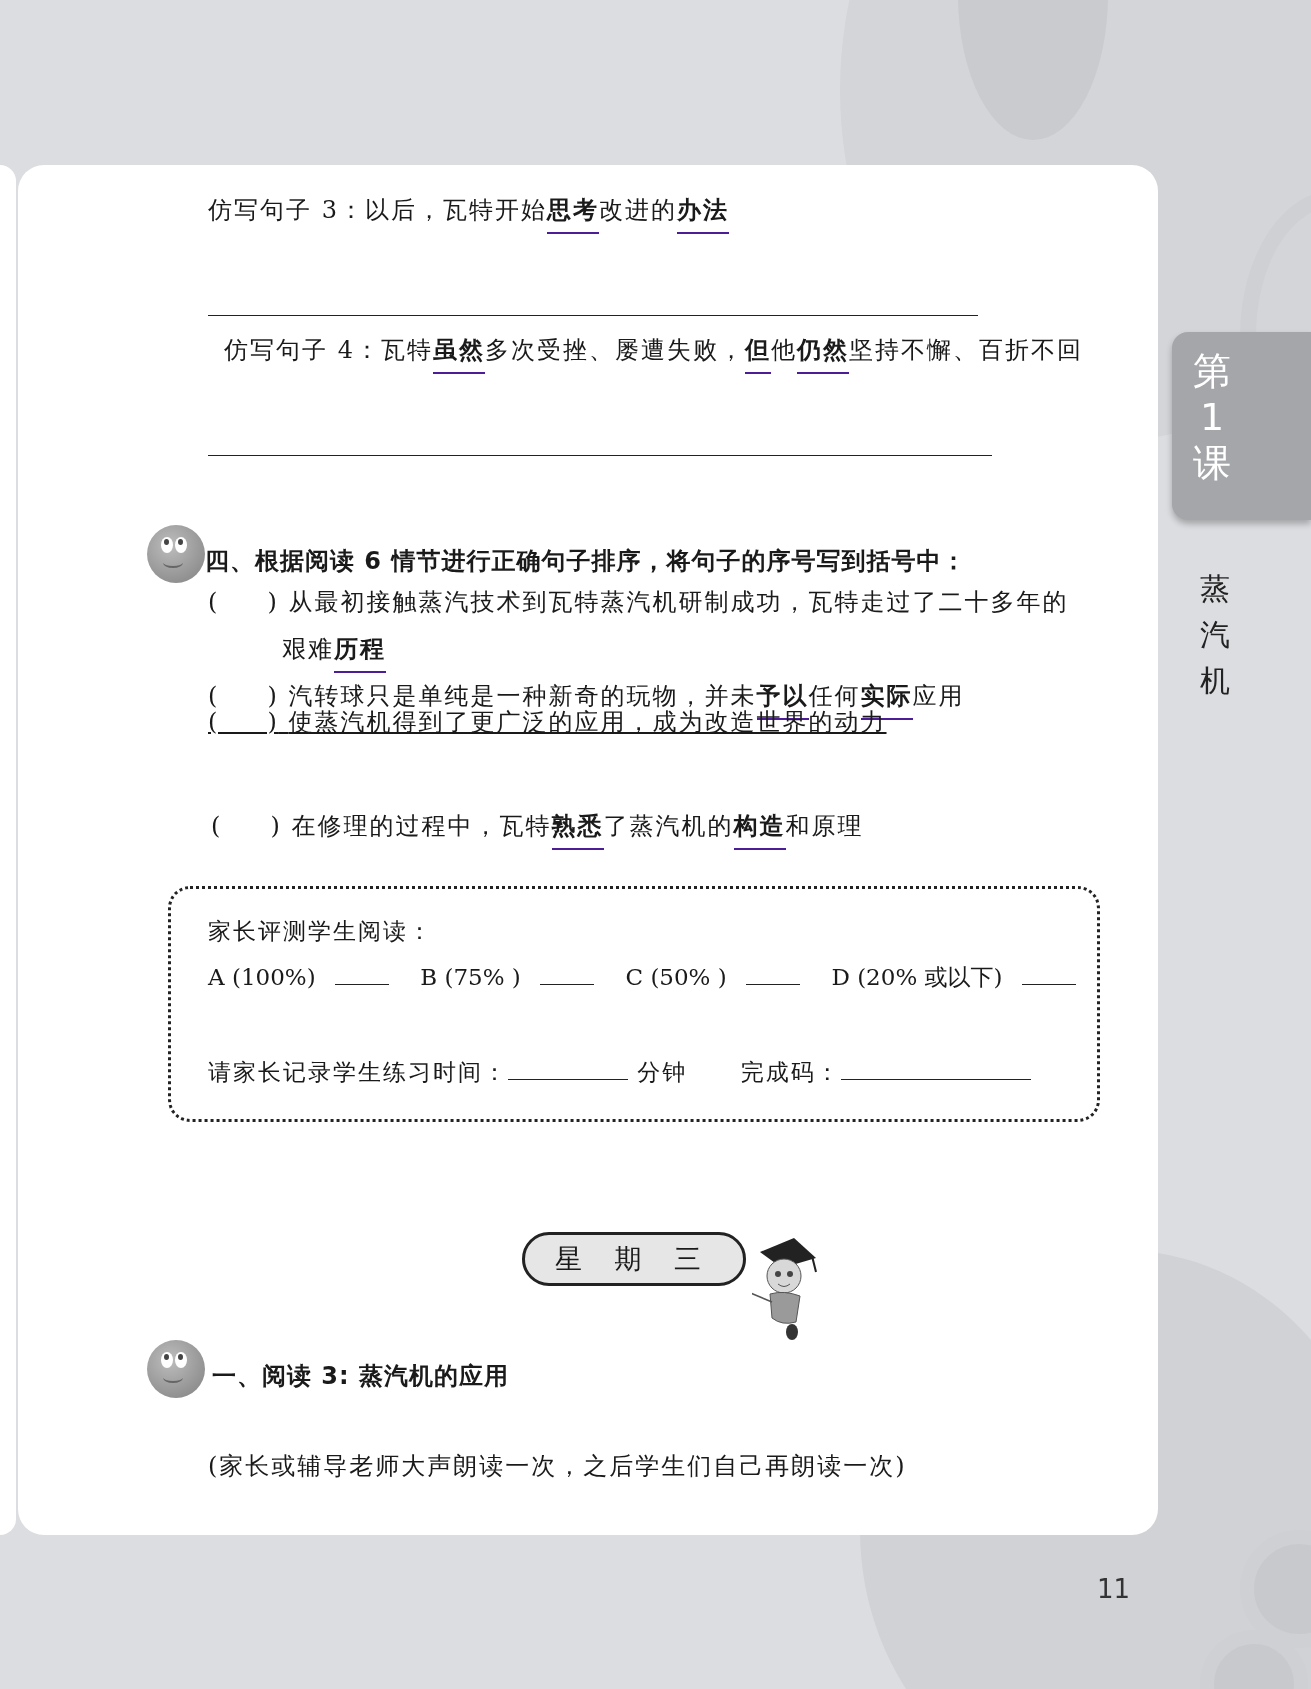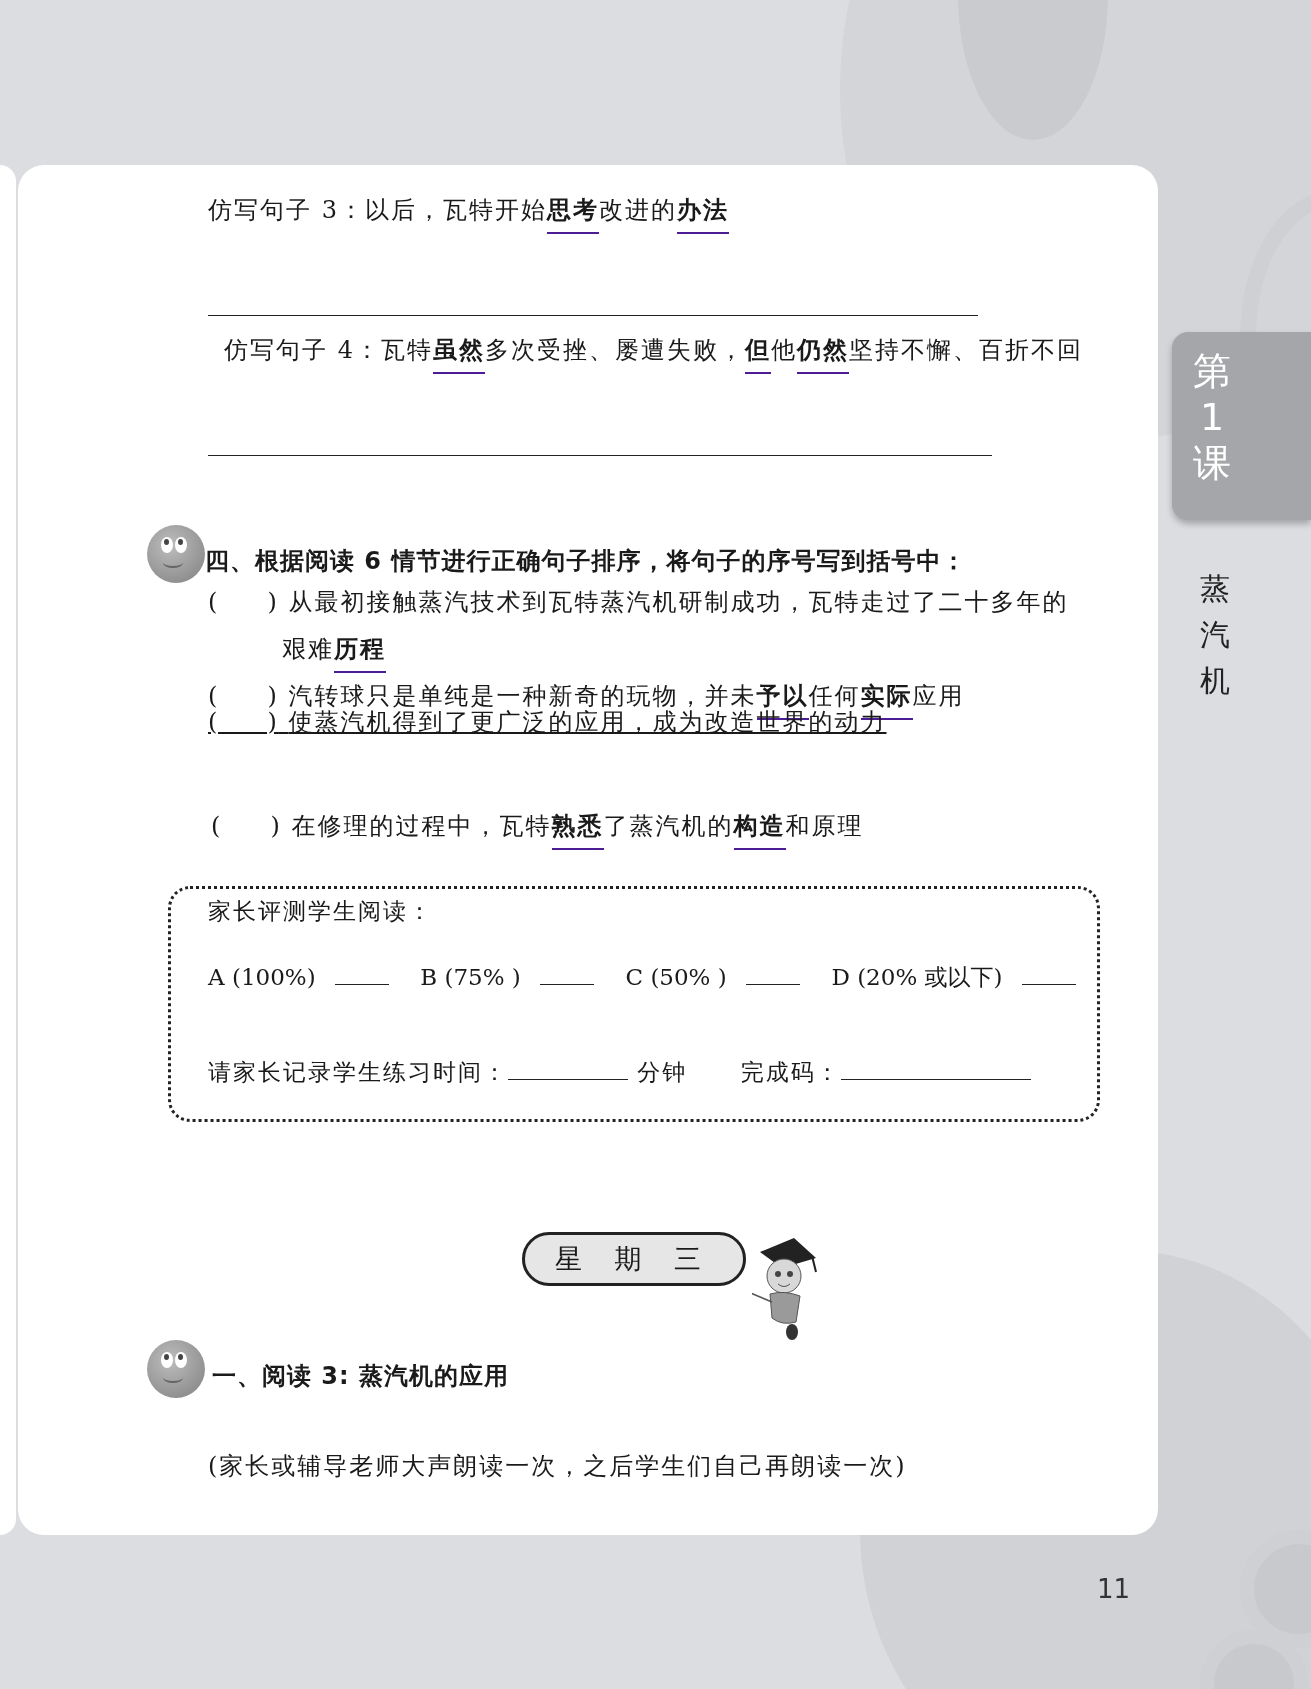--- a/index.html
+++ b/index.html
@@ -90,21 +90,21 @@
 <div class="text-line" style="left:208px;top:706px;text-decoration:underline;">
   <span style="white-space:pre;">(     )</span>
   <span>使蒸汽机得到了更广泛的应用，成为改造世界的动力</span>
 </div>
 <div class="text-line" style="left:211px;top:774px;margin-top:36px;">
   <span style="white-space:pre;">(     )</span>
   <span>在修理的过程中，瓦特</span><span class="u">熟悉</span><span>了蒸汽机的</span><span class="u">构造</span><span>和原理</span>
 </div>
 
 <div class="eval-box"></div>
-<div class="text-line" style="left:208px;top:896px;font-size:23px;">家长评测学生阅读：</div>
+<div class="text-line" style="left:208px;top:916px;font-size:23px;">家长评测学生阅读：</div>
 <div class="text-line" style="left:208px;top:962px;font-size:23px;letter-spacing:0;">
   <span>A (100%)</span>
   <span class="blank" style="width:54px;margin:0 24px 0 12px;"></span>
   <span>B (75% )</span>
   <span class="blank" style="width:54px;margin:0 24px 0 12px;"></span>
   <span>C (50% )</span>
   <span class="blank" style="width:54px;margin:0 24px 0 12px;"></span>
   <span>D (20% 或以下)</span>
   <span class="blank" style="width:54px;margin-left:12px;"></span>
 </div>

